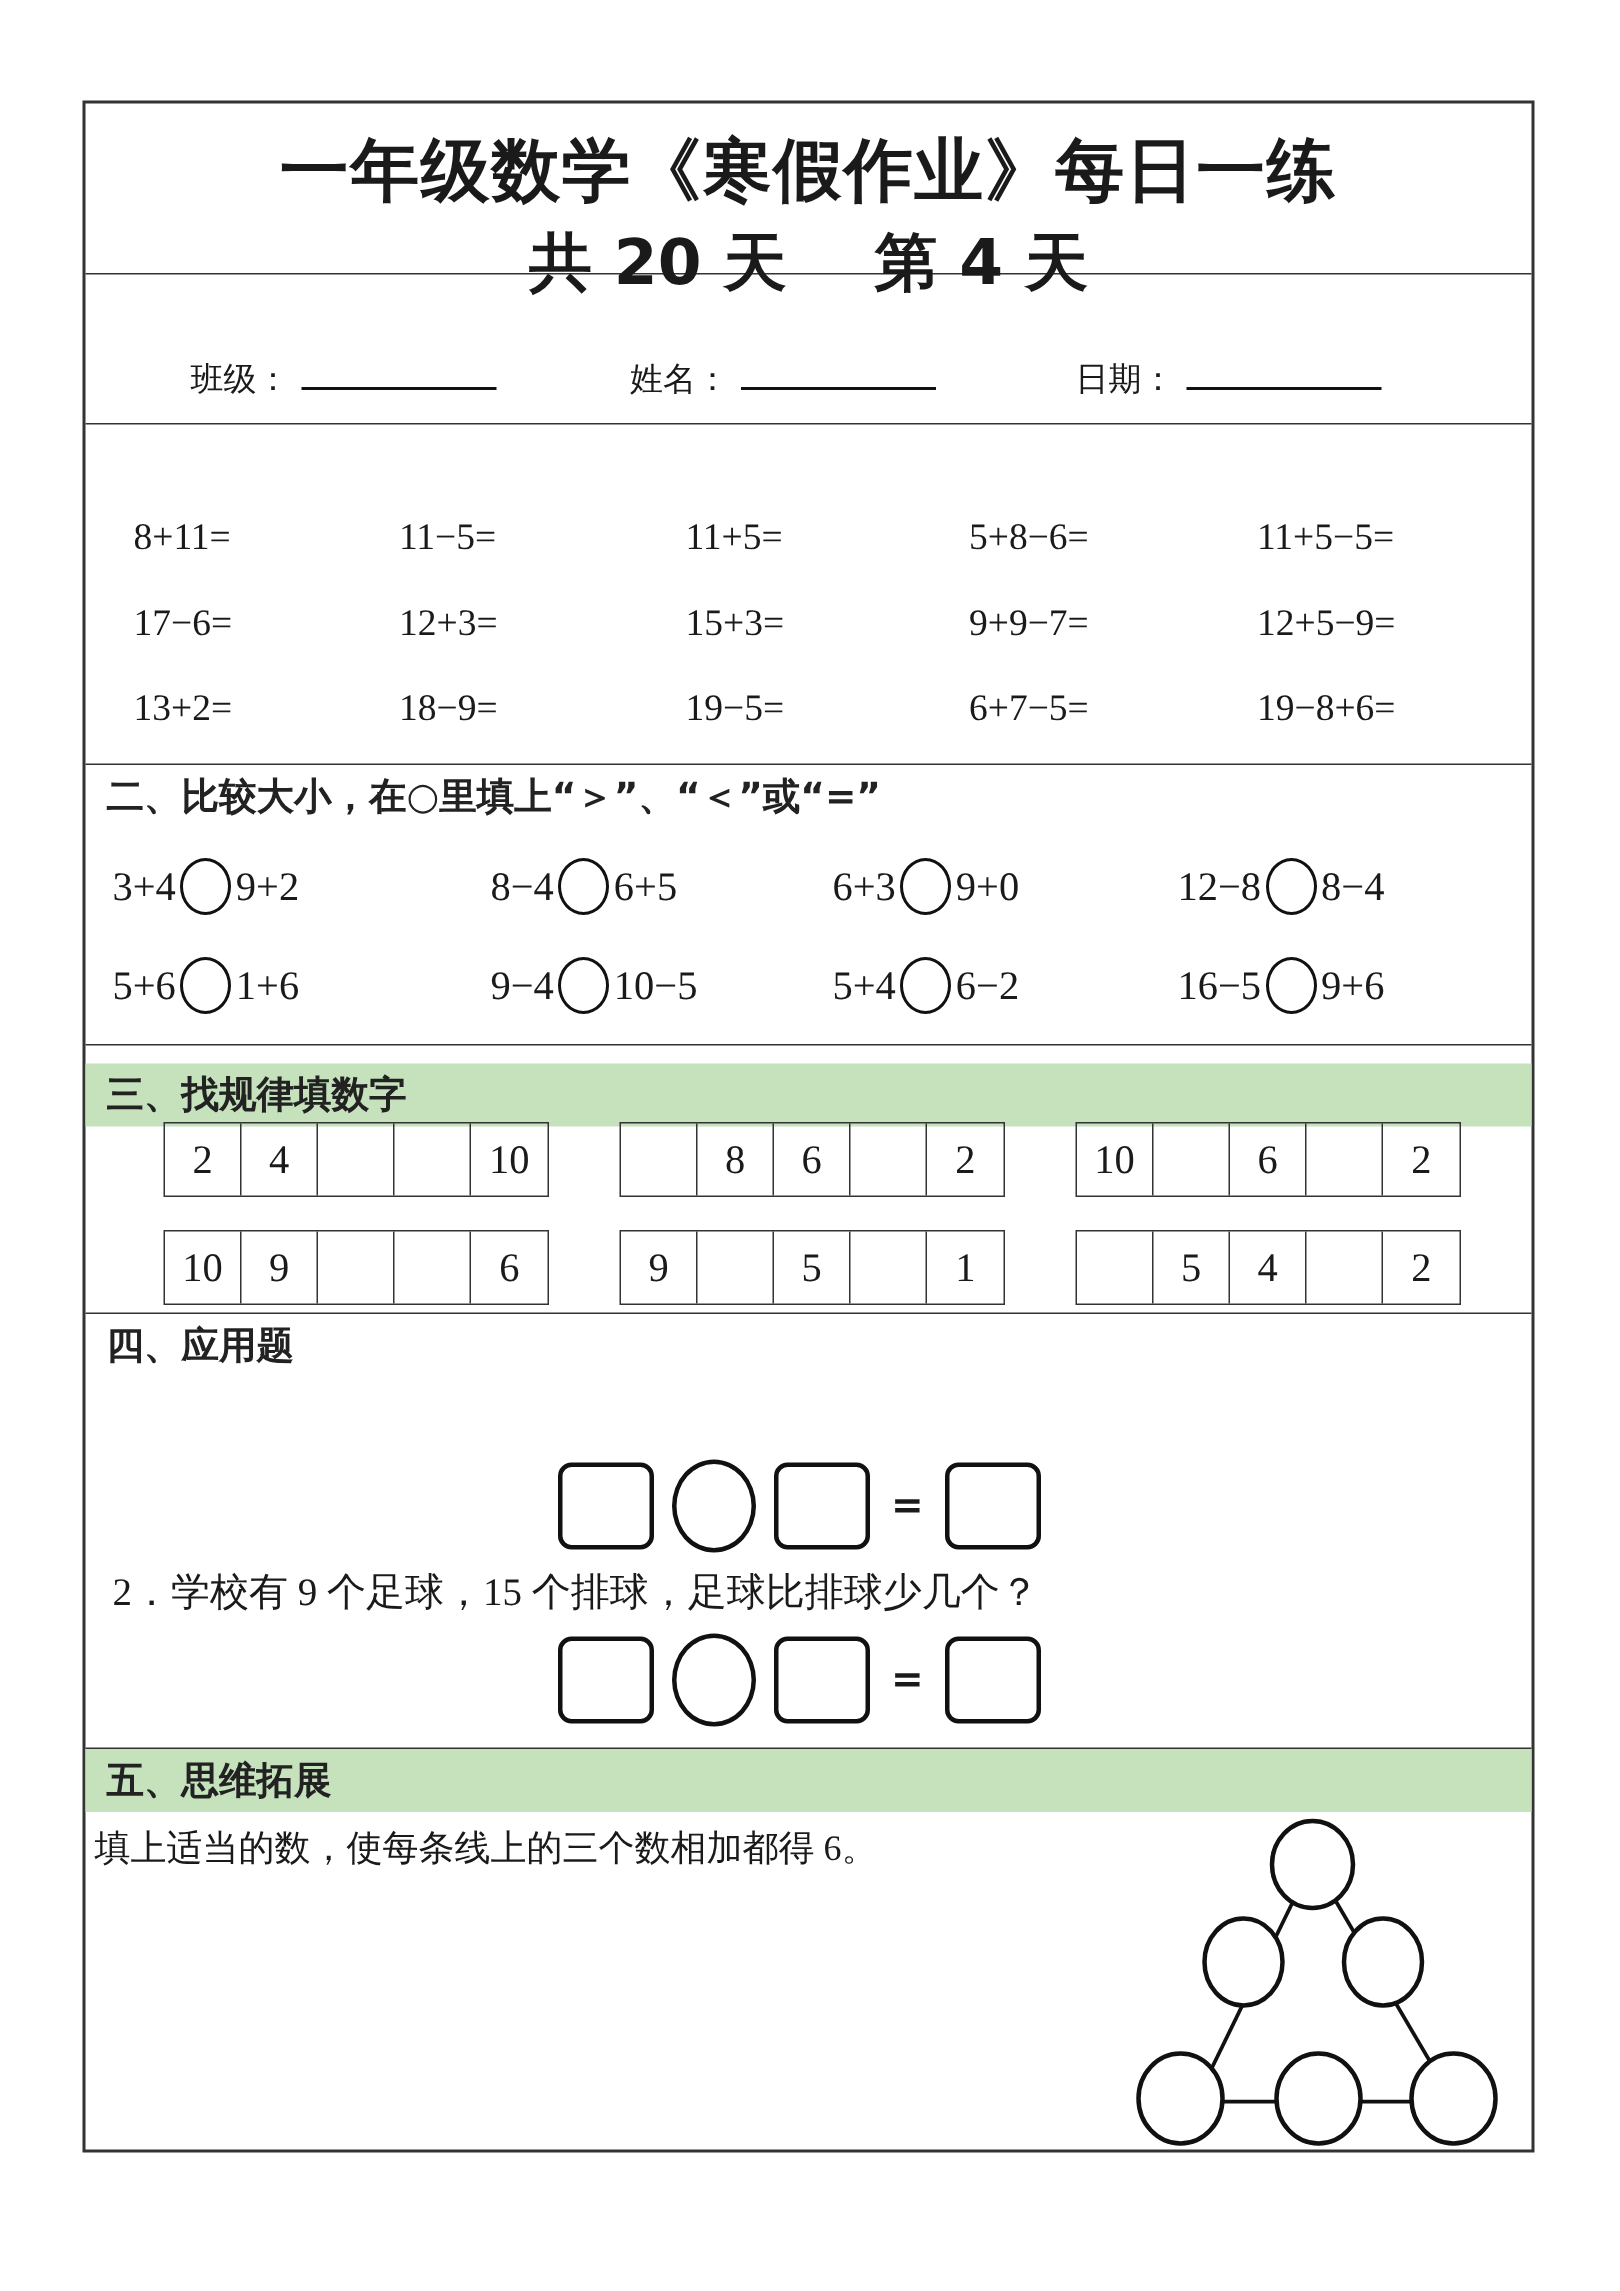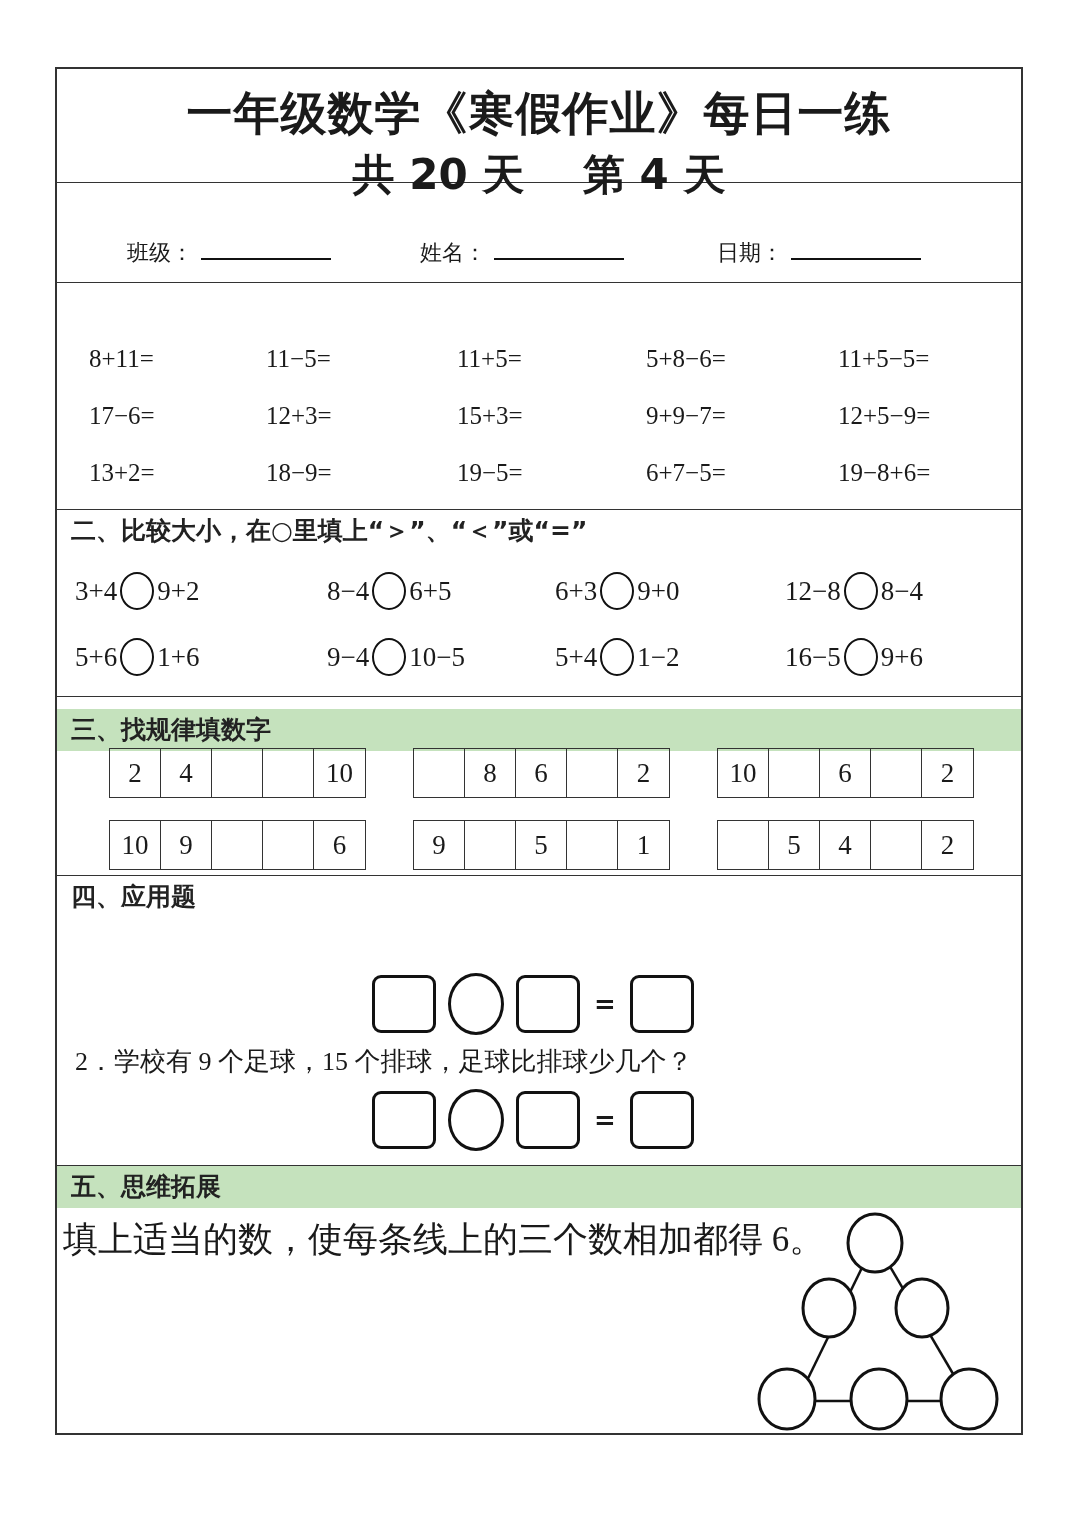--- a/index.html
+++ b/index.html
@@ -19,21 +19,21 @@
   .cmp { position: absolute; font-size: 27px; font-family: "Liberation Serif", "DejaVu Serif", serif; display: flex; align-items: center; }
   .cmp .ring { display: inline-block; width: 34px; height: 38px; border: 2.5px solid #111; border-radius: 50%; margin: 0 3px; box-sizing: border-box; }
   .seq { position: absolute; display: flex; border: 1.5px solid #333; height: 50px; box-sizing: border-box; }
   .seq .cell { width: 51px; height: 100%; border-right: 1.5px solid #333; box-sizing: border-box; text-align: center; font-size: 27px; line-height: 48px; font-family: "Liberation Serif", "DejaVu Serif", serif; }
   .seq .cell:last-child { border-right: none; }
   .problem { position: absolute; left: 18px; font-size: 26px; font-family: "Liberation Serif", "DejaVu Serif", serif; }
   .eqrow { position: absolute; display: flex; align-items: center; }
   .eqrow .sq { width: 64px; height: 58px; border: 3px solid #111; border-radius: 9px; box-sizing: border-box; }
   .eqrow .ov { width: 56px; height: 62px; border: 3px solid #111; border-radius: 50%; box-sizing: border-box; margin: 0 12px; }
   .eqrow .eq { font-size: 26px; font-weight: bold; margin: 0 14px; font-family: "DejaVu Sans", sans-serif; }
-  .think-text { position: absolute; left: 6px; top: 50px; font-size: 35px; font-family: "Liberation Serif", "DejaVu Serif", serif; }
+  .think-text { position: absolute; left: 6px; top: 50px; font-size: 24px; font-family: "Liberation Serif", "DejaVu Serif", serif; }
   .tri { position: absolute; left: 700px; top: 45px; }
 </style>
 </head>
 <body>
 
 <div class="sheet">
 
   <div class="block title-block">
     <div class="title-line1">一年级数学《寒假作业》每日一练</div>
     <div class="title-line2">
@@ -103,21 +103,21 @@
         <span>1+6</span>
       </div>
     <div class="cmp" style="left:270px;top:128px">
         <span>9−4</span>
         <span class="ring"></span>
         <span>10−5</span>
       </div>
     <div class="cmp" style="left:498px;top:128px">
         <span>5+4</span>
         <span class="ring"></span>
-        <span>1−2</span>
+        <span>6−2</span>
       </div>
     <div class="cmp" style="left:728px;top:128px">
         <span>16−5</span>
         <span class="ring"></span>
         <span>9+6</span>
       </div>
   </div>
 
   <div class="block" style="top:628px;height:179px">
     <div class="sec-head" style="top:12px">三、找规律填数字</div>

